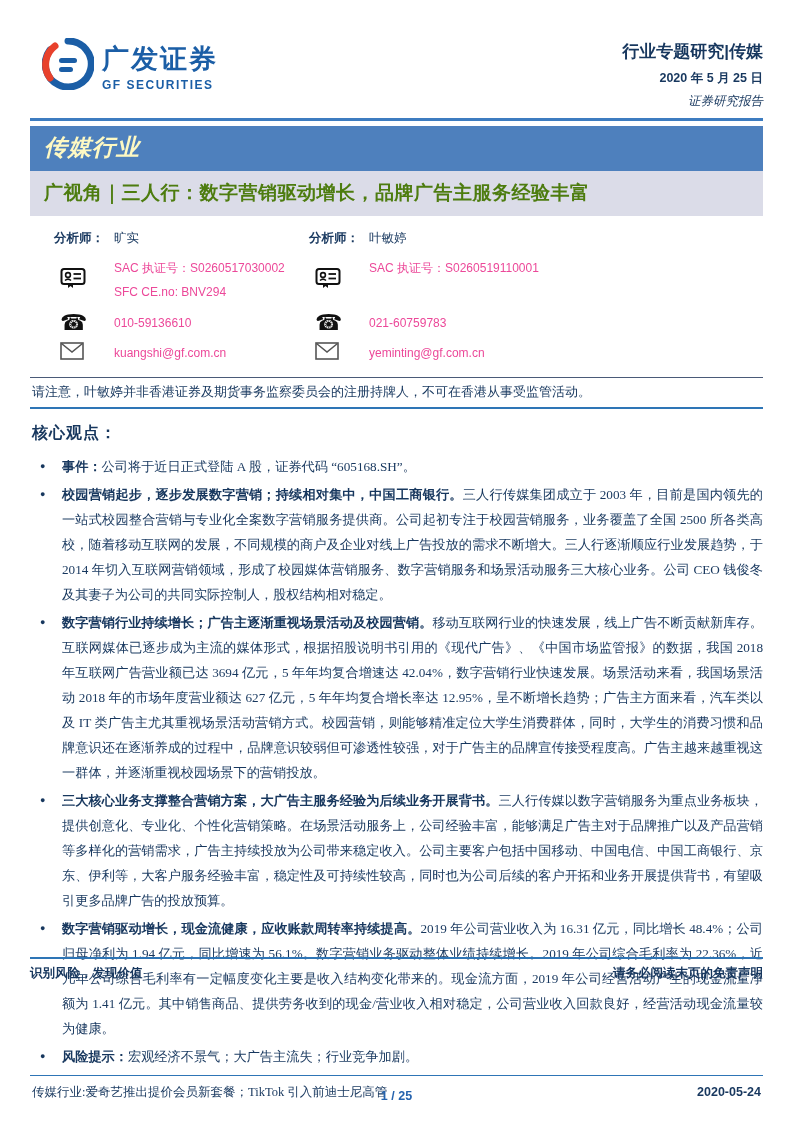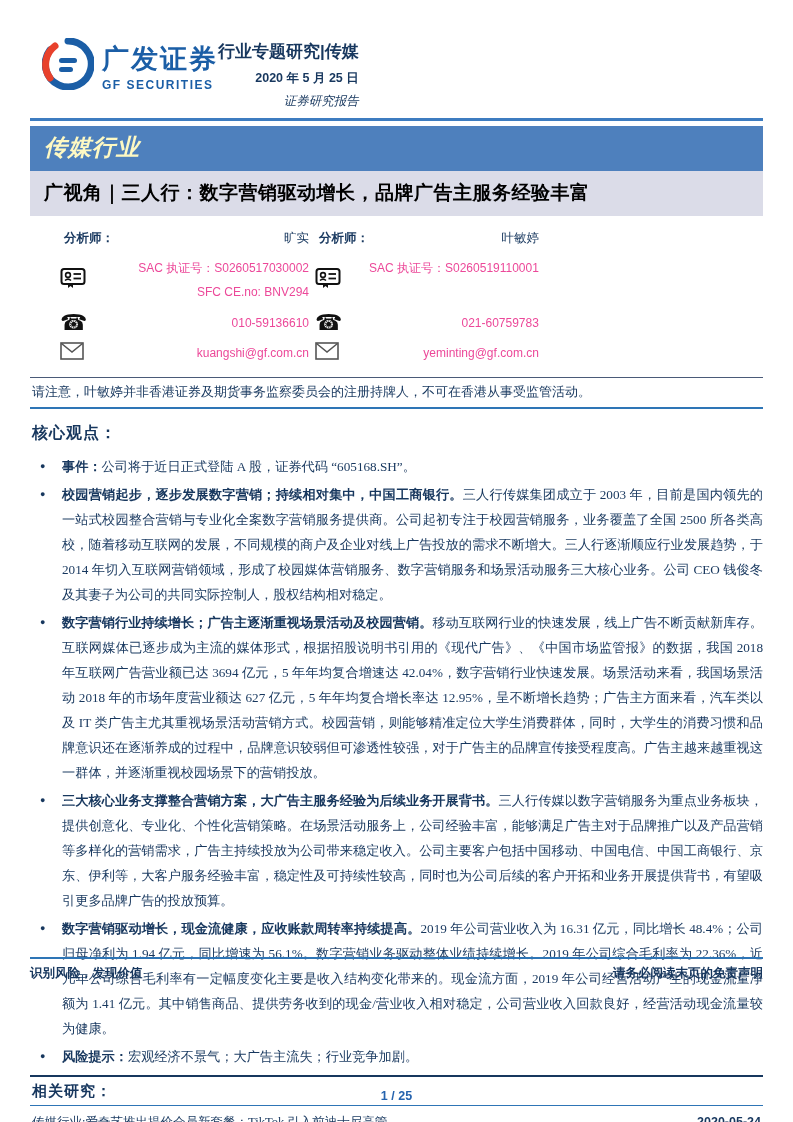--- a/index.html
+++ b/index.html
@@ -7,39 +7,39 @@
   body {
     width: 793px; height: 1122px;
     font-family: "Liberation Sans", "DejaVu Sans", sans-serif;
     color: #17375E;
     position: relative;
     overflow: hidden;
   }
   .page { position: absolute; inset: 0; padding: 0 30px; }
 
   
-  .header { display: flex; justify-content: flex-start; align-items: flex-start; padding-top: 38px; }
+  .header { display: flex; justify-content: space-between; align-items: flex-start; padding-top: 38px; }
   .logo-wrap { display: flex; align-items: center; gap: 8px; margin-left: 12px; }
   .logo-text .cn { font-size: 27px; font-weight: bold; color: #1B5EA6; letter-spacing: 2px; font-family: "Liberation Serif", "DejaVu Serif", serif; }
   .logo-text .en { font-size: 12px; font-weight: bold; color: #1B5EA6; letter-spacing: 1.5px; margin-top: 1px; }
   .header-right { text-align: right; padding-top: 2px; }
   .header-right .rt { font-size: 17px; font-weight: bold; color: #17375E; }
   .header-right .dt { font-size: 12.5px; font-weight: bold; margin-top: 7px; }
   .header-right .st { font-size: 12.5px; margin-top: 6px; font-style: italic; }
   .header-rule { border: none; border-top: 3px solid #3D7CC0; margin-top: 8px; }
 
   
   .banner { background: #4E80BD; color: #fef9c3; margin-top: 5px; padding: 6px 14px 8px 14px; }
   .banner .industry { font-size: 23px; font-weight: bold; font-style: italic; font-family: "Liberation Serif", "DejaVu Serif", serif; letter-spacing: 1px; }
   .title-band { background: #DBDCE8; padding: 9px 14px 10px 14px; }
-  .title-band .title { font-size: 19px; font-weight: bold; color: #000000; font-family: "Liberation Serif", "DejaVu Serif", serif; letter-spacing: 0.5px; }
+  .title-band .title { font-size: 19px; font-weight: bold; color: #4d7c0f; font-family: "Liberation Serif", "DejaVu Serif", serif; letter-spacing: 0.5px; }
 
   
   .analysts { display: flex; padding: 14px 0 0 24px; }
-  .analyst-col { width: 255px; text-align: right; }
+  .analyst-col { width: 255px; }
   .analyst-col.second { width: auto; }
   .a-row { display: grid; grid-template-columns: 60px 1fr; align-items: center; margin-bottom: 9px; }
   .a-label { font-weight: bold; font-size: 12.5px; font-family: "Liberation Serif", "DejaVu Serif", serif; }
   .a-name { font-size: 12.5px; font-family: "Liberation Serif", "DejaVu Serif", serif; }
   .a-val { font-size: 12px; color: #ec4899; }
   .a-val.tall { line-height: 24px; }
   .a-icon { justify-self: start; padding-left: 6px; }
   .phone-glyph { font-size: 22px; color: #111; line-height: 20px; }
   .sep-thin { border: none; border-top: 1px solid #4a5a78; margin-top: 4px; }
   .analyst-note { font-size: 13px; padding: 5px 0 6px 2px; font-family: "Liberation Serif", "DejaVu Serif", serif; }
@@ -200,23 +200,20 @@
       <span class="bullet-dot">●</span>
       <span class="bullet-body"><span class="bullet-lead">数字营销驱动增长，现金流健康，应收账款周转率持续提高。</span><span>2019 年公司营业收入为 16.31 亿元，同比增长 48.4%；公司归母净利为 1.94 亿元，同比增速为 56.1%。数字营销业务驱动整体业绩持续增长。2019 年公司综合毛利率为 22.36%，近几年公司综合毛利率有一定幅度变化主要是收入结构变化带来的。现金流方面，2019 年公司经营活动产生的现金流量净额为 1.41 亿元。其中销售商品、提供劳务收到的现金/营业收入相对稳定，公司营业收入回款良好，经营活动现金流量较为健康。</span></span>
     </li>
     <li class="bullet">
       <span class="bullet-dot">●</span>
       <span class="bullet-body"><span class="bullet-lead">风险提示：</span><span>宏观经济不景气；大广告主流失；行业竞争加剧。</span></span>
     </li>
   </ul>
 
   <div class="related">
-    <div class="related-head">
-      <span class="related-heading">相关研究：</span>
-    </div>
     <hr class="related-rule">
     <div class="related-row">
       <span class="related-title">传媒行业:爱奇艺推出提价会员新套餐；TikTok 引入前迪士尼高管</span>
       <span class="related-date">2020-05-24</span>
     </div>
 
   </div>
 
   <div class="footer">
     <hr class="footer-rule">

